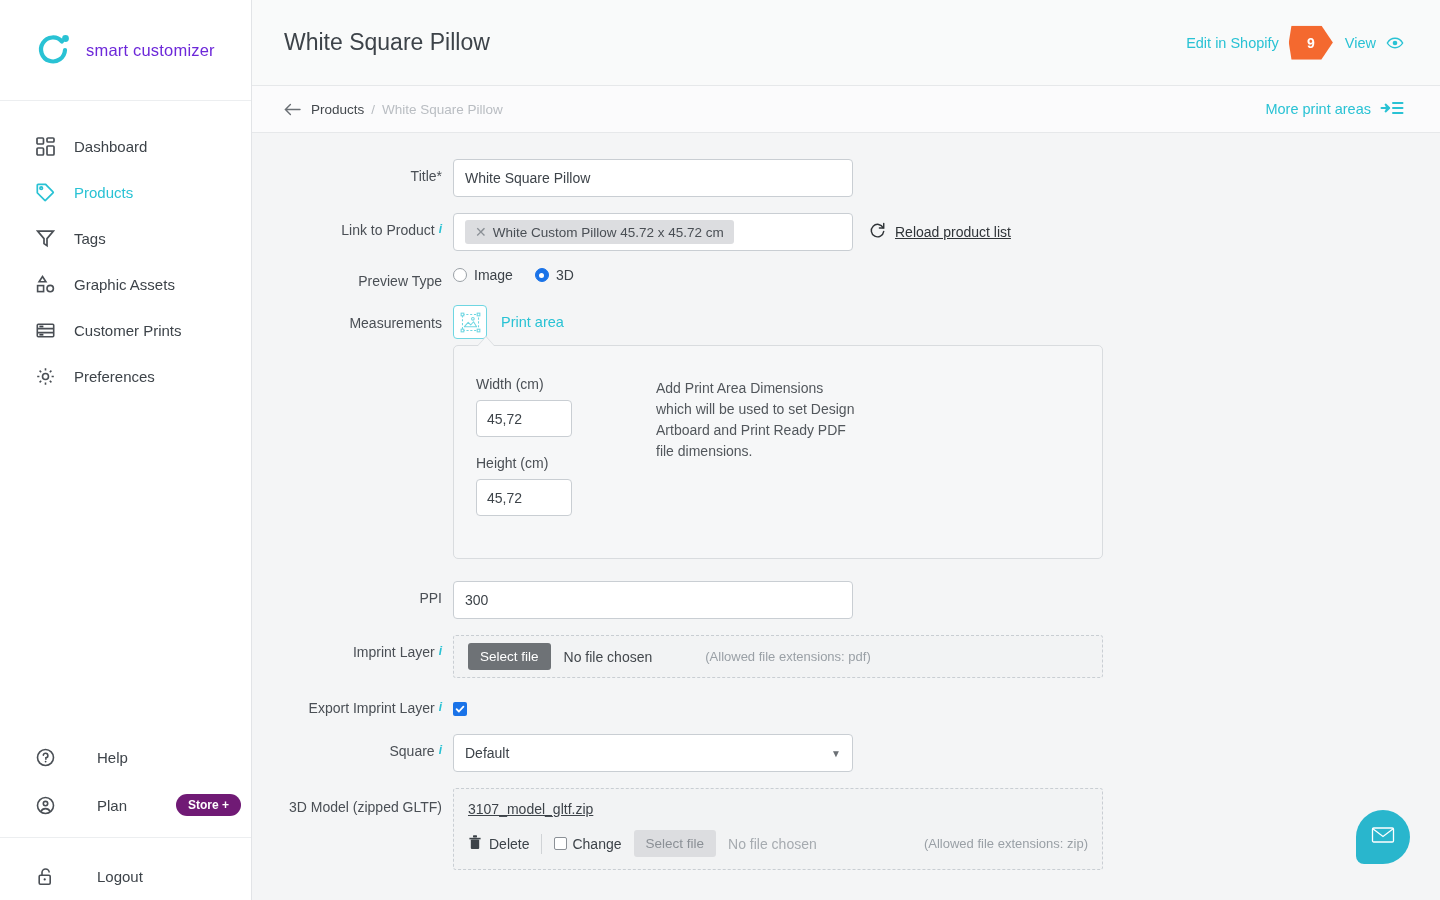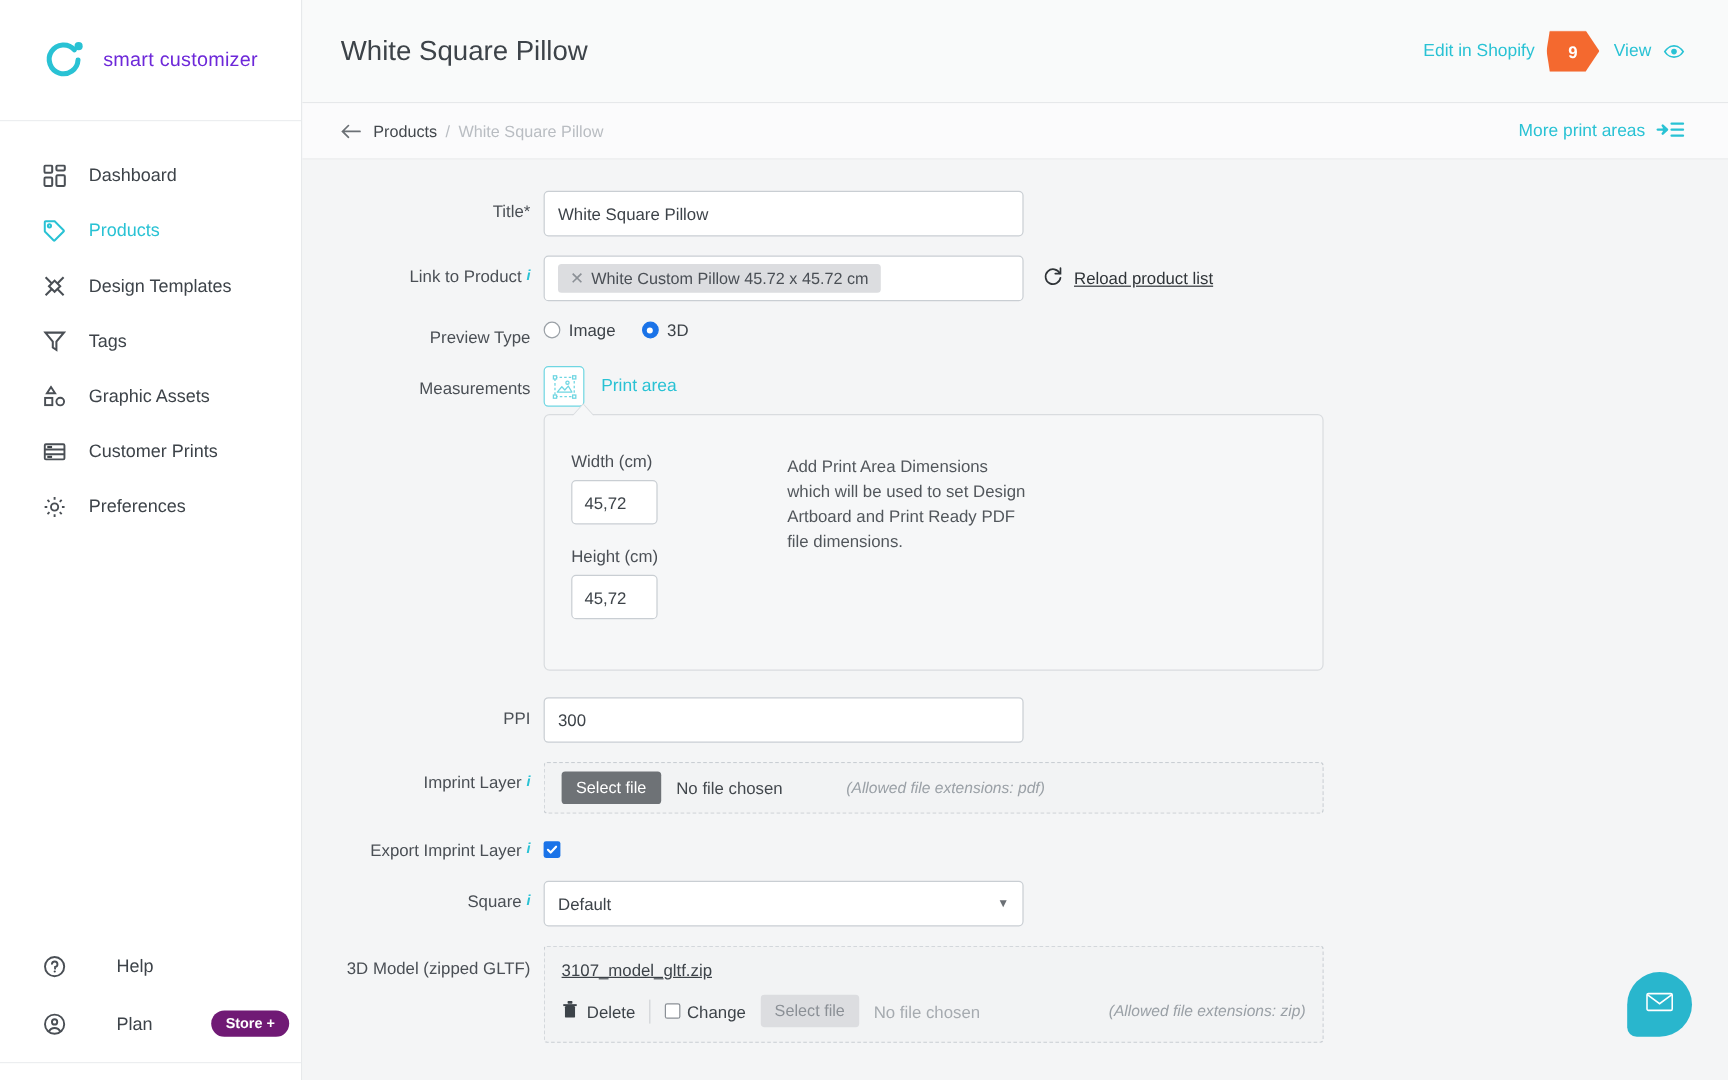--- a/index.html
+++ b/index.html
@@ -155,42 +155,42 @@
   .panel:before, .panel:after {
     content: ""; position: absolute; left: 23px; width: 0; height: 0;
     border-left: 9px solid transparent; border-right: 9px solid transparent;
   }
   .panel:before { top: -10px; border-bottom: 10px solid #d9dcdf; }
   .panel:after  { top: -9px;  border-bottom: 10px solid #f6f7f8; }
   .panel-col-left { width: 180px; }
   .fgroup { margin-bottom: 18px; }
   .fgroup-label { font-size: 14px; color: #4a4f55; margin-bottom: 8px; }
   .sm-inp {
-    width: 72px; height: 37px; border: 1px solid #c9ced3; border-radius: 4px;
+    width: 96px; height: 37px; border: 1px solid #c9ced3; border-radius: 4px;
     background: #fff; display: flex; align-items: center; padding: 0 10px;
     font-size: 14px; color: #3d4349;
   }
   .panel-help { font-size: 14px; color: #52575c; line-height: 21px; width: 200px; padding-top: 2px; }
 
   .filebox {
     width: 650px; min-height: 43px;
     border: 1px dashed #c9ced3; border-radius: 3px;
     background: #f2f3f4;
     display: flex; align-items: center; gap: 13px;
     padding: 0 14px;
   }
   .btn-grey {
     background: #6e7276; color: #fff; font-size: 13.5px;
     border: none; border-radius: 3px; padding: 6px 12px; cursor: pointer;
     font-family: "Liberation Sans", sans-serif;
   }
   .btn-grey.disabled { background: #dcdde0; color: #8b9096; }
   .nofile { font-size: 14px; color: #43484d; }
   .nofile.dim { color: #a6abb0; }
-  .hint { font-size: 13px; color: #9aa0a6; font-style: italic; margin-left: auto; }
+  .hint { font-size: 13px; color: #9aa0a6; margin-left: auto; }
 
   .cbx { width: 14px; height: 14px; border-radius: 2px; background: #1a73e8; display: inline-flex; align-items: center; justify-content: center; }
   .cbx svg { display:block; }
   .cbx-empty { width: 13px; height: 13px; border: 1px solid #8b9096; border-radius: 2px; background: #fff; display:inline-block; }
 
   .btn-teal {
     background: #29c2d4; color: #fff; border: none; border-radius: 4px;
     height: 36px; padding: 0 15px; font-size: 14px; cursor: pointer;
     display: inline-flex; align-items: center; gap: 9px;
     font-family: "Liberation Sans", sans-serif;
@@ -252,29 +252,20 @@
       <div class="nav-item active">
         <span class="ico">
           <svg width="19" height="19" viewBox="0 0 19 19" fill="none" stroke-width="1.7">
             <path d="M9.5 1.3H2.1a.8.8 0 0 0-.8.8v7.4c0 .2.1.4.2.6l7.1 7.1c.3.3.8.3 1.1 0l7.3-7.3c.3-.3.3-.8 0-1.1l-7.1-7.1a.8.8 0 0 0-.4-.4z"></path>
             <circle cx="5.2" cy="5.2" r="1.3"></circle>
           </svg>
         </span>
         <span>Products</span>
       </div>
 
-      <div class="nav-item">
-        <span class="ico">
-          <svg width="19" height="19" viewBox="0 0 19 19" fill="none" stroke-width="1.7">
-            <path d="M2 2l15 15M17 2L2 17"></path>
-            <rect x="6.2" y="6.2" width="6.6" height="6.6" transform="rotate(45 9.5 9.5)" fill="#fff"></rect>
-          </svg>
-        </span>
-        <span>Design Templates</span>
-      </div>
 
       <div class="nav-item">
         <span class="ico">
           <svg width="19" height="19" viewBox="0 0 19 19" fill="none" stroke-width="1.7">
             <path d="M1.8 2.2h15.4L11 9.6v7l-3-2v-5z"></path>
           </svg>
         </span>
         <span>Tags</span>
       </div>
 
@@ -333,20 +324,30 @@
             <circle cx="9.5" cy="7.6" r="2.2"></circle>
             <path d="M4.8 15.6a5.2 5.2 0 0 1 9.4 0"></path>
           </svg>
         </span>
         <span>Plan</span>
         <span class="plan-badge">Store +</span>
       </div>
 
       <div class="sb-divider"></div>
 
+      <div class="nav-item">
+        <span class="ico">
+          <svg width="19" height="19" viewBox="0 0 19 19" fill="none" stroke-width="1.6">
+            <rect x="3.2" y="8.2" width="11" height="9" rx="1.2"></rect>
+            <path d="M6 8.2V5.6a3.6 3.6 0 0 1 7.2 0"></path>
+            <circle cx="8.7" cy="12.4" r="1.1" fill="currentColor" stroke="none"></circle>
+          </svg>
+        </span>
+        <span>Logout</span>
+      </div>
     </div>
   </aside>
 
   <main class="main">
 
     <div class="topbar">
       <h1 class="page-title">White Square Pillow</h1>
       <div class="top-actions">
         <span class="link-teal">Edit in Shopify</span>
         <span class="count-badge-wrap">

